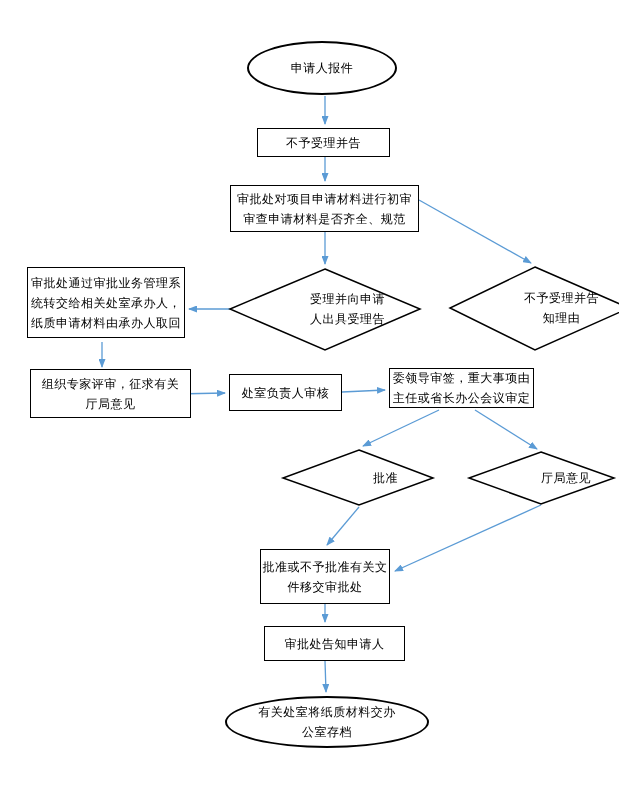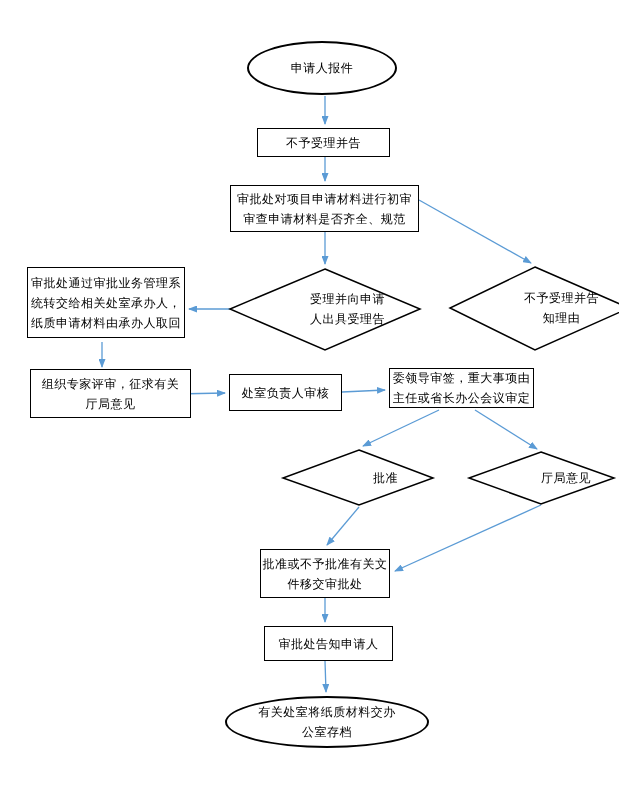--- a/index.html
+++ b/index.html
@@ -120,26 +120,26 @@
 
   <div class="node rect" style="left:207px; top:374px; width:113px; height:37px;">
     <span class="lbl">处室负责人审核</span>
   </div>
 
   <div class="node rect" style="left:367px; top:368px; width:145px; height:40px;">
     <span class="lbl">委领导审签，重大事项由
 主任或省长办公会议审定</span>
   </div>
 
-  <div class="node rect" style="left:238px; top:549px; width:130px; height:49px;">
+  <div class="node rect" style="left:238px; top:549px; width:130px; height:55px;">
     <span class="lbl">批准或不予批准有关文
 件移交审批处</span>
   </div>
 
-  <div class="node rect" style="left:242px; top:626px; width:129px; height:35px;">
+  <div class="node rect" style="left:242px; top:626px; width:141px; height:35px;">
     <span class="lbl">审批处告知申请人</span>
   </div>
 
   <div class="node oval" style="left:203px; top:696px; width:204px; height:52px;">
     <span class="lbl">有关处室将纸质材料交办
 公室存档</span>
   </div>
 
 </div>
 

